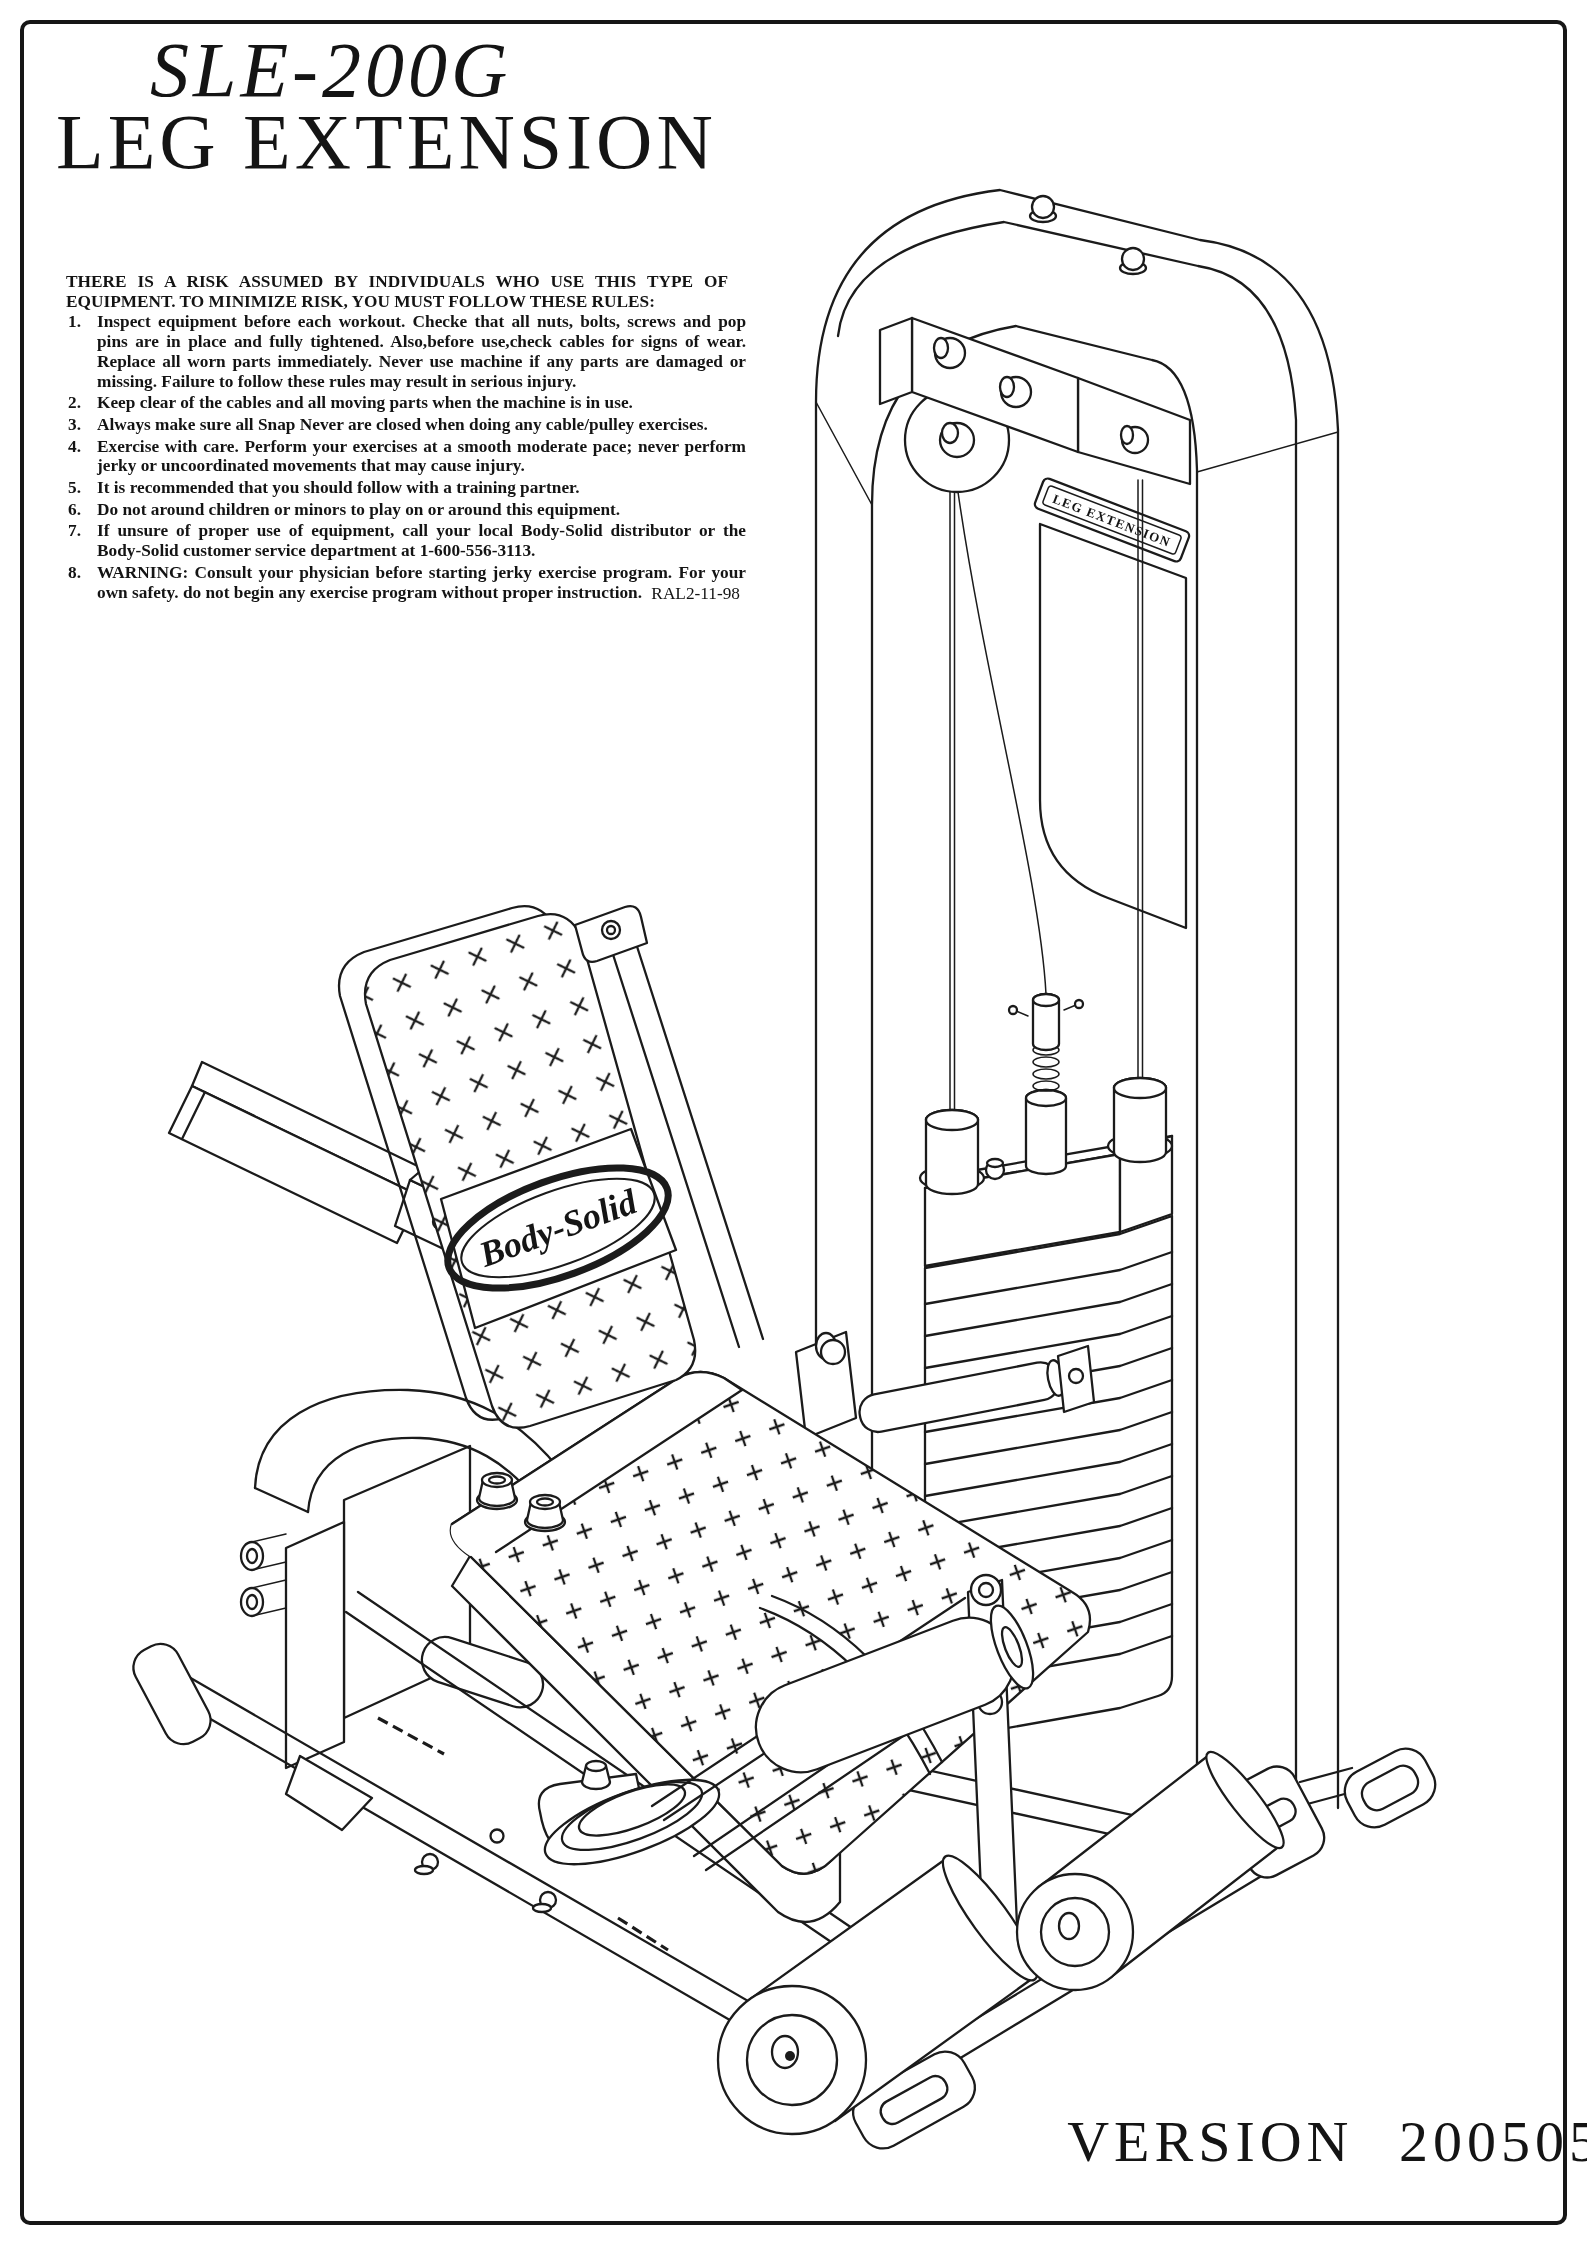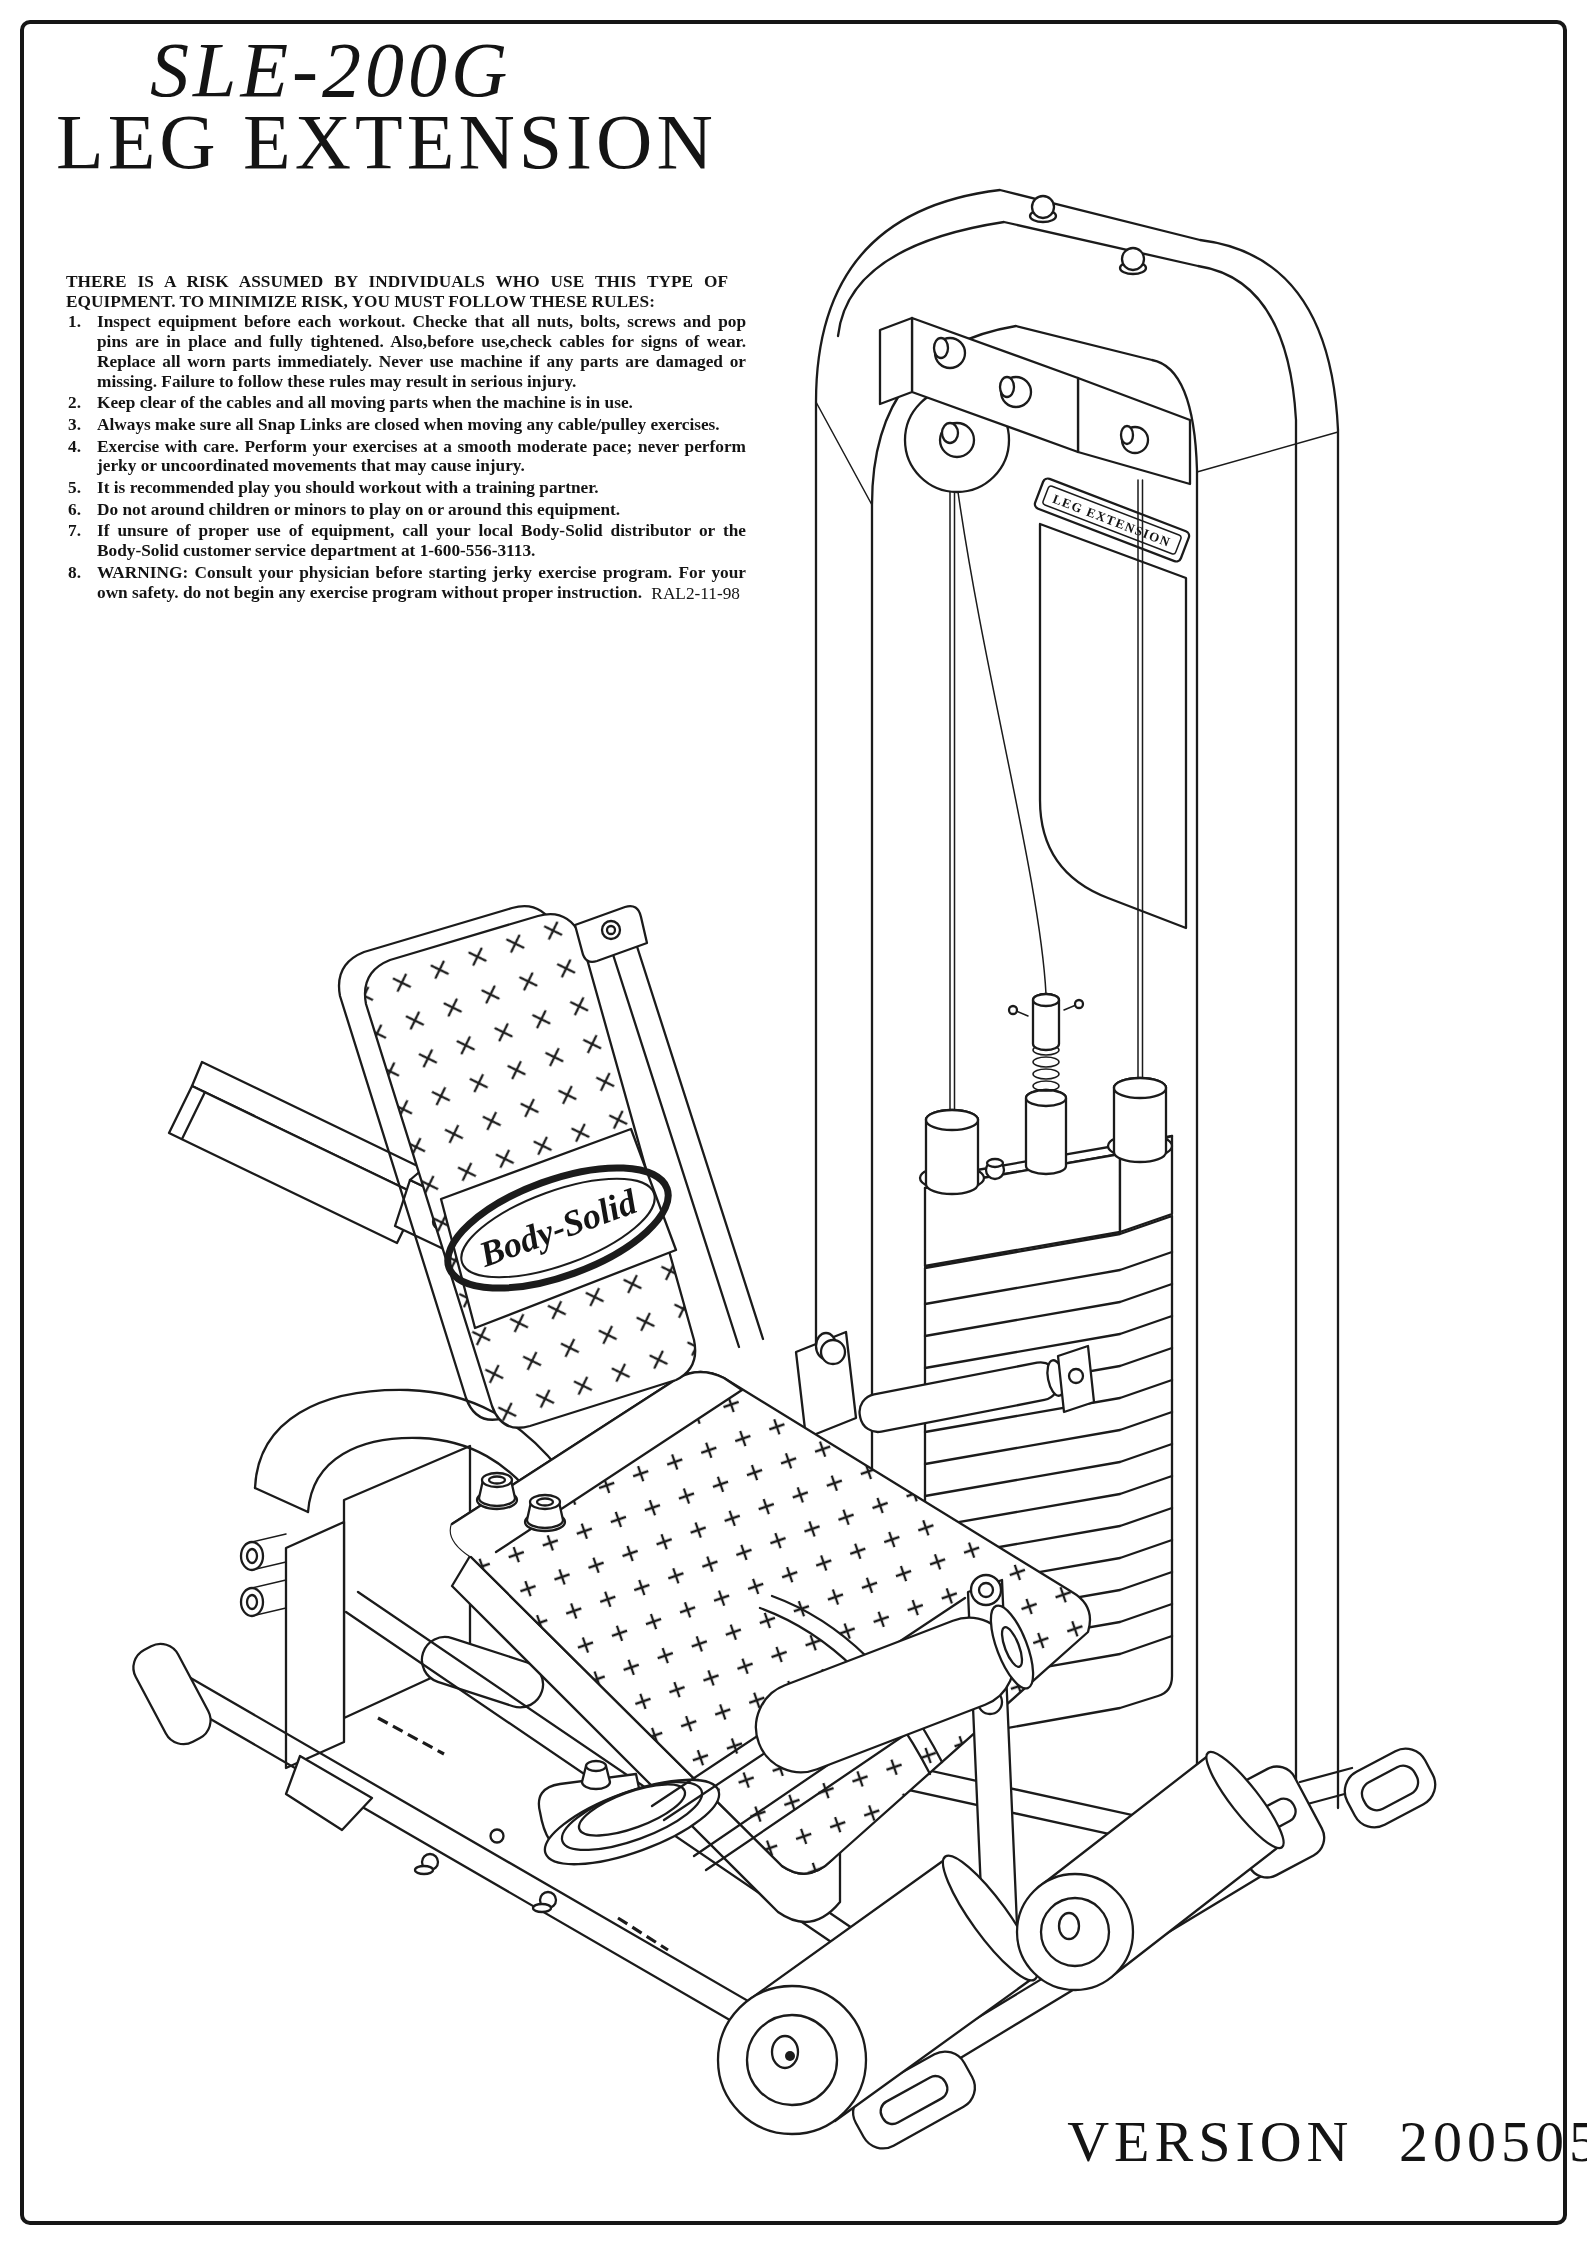--- a/index.html
+++ b/index.html
@@ -319,23 +319,23 @@
   <header class="title-block">
     <div class="title-line1">SLE-200G</div>
     <div class="title-line2">LEG EXTENSION</div>
   </header>
 
   <section class="rules">
     <p class="intro">THERE IS A RISK ASSUMED BY INDIVIDUALS WHO USE THIS TYPE OF EQUIPMENT. TO MINIMIZE RISK, YOU MUST FOLLOW THESE RULES:</p>
     <ol>
       <li class="rule"><span class="num">1.</span><span class="txt">Inspect equipment before each workout. Checke that all nuts, bolts, screws and pop pins are in place and fully tightened. Also,before use,check cables for signs of wear. Replace all worn parts immediately. Never use machine if any parts are damaged or missing. Failure to follow these rules may result in serious injury.</span></li>
       <li class="rule"><span class="num">2.</span><span class="txt">Keep clear of the cables and all moving parts when the machine is in use.</span></li>
-      <li class="rule"><span class="num">3.</span><span class="txt">Always make sure all Snap Links are closed when moving any cable/pulley exercises.</span></li>
+      <li class="rule"><span class="num">3.</span><span class="txt">Always make sure all Snap Never are closed when doing any cable/pulley exercises.</span></li>
       <li class="rule"><span class="num">4.</span><span class="txt">Exercise with care. Perform your exercises at a smooth moderate pace; never perform jerky or uncoordinated movements that may cause injury.</span></li>
-      <li class="rule"><span class="num">5.</span><span class="txt">It is recommended play you should workout with a training partner.</span></li>
+      <li class="rule"><span class="num">5.</span><span class="txt">It is recommended that you should follow with a training partner.</span></li>
       <li class="rule"><span class="num">6.</span><span class="txt">Do not around children or minors to play on or around this equipment.</span></li>
       <li class="rule"><span class="num">7.</span><span class="txt">If unsure of proper use of equipment, call your local Body-Solid distributor or the Body-Solid customer service department at 1-600-556-3113.</span></li>
       <li class="rule"><span class="num">8.</span><span class="txt">WARNING: Consult your physician before starting jerky exercise program. For your own safety. do not begin any exercise program without proper instruction.</span></li>
     </ol>
     <div class="doc-code">RAL2-11-98</div>
   </section>
 
   <footer class="version">VERSION 200505</footer>
 </div>
 

